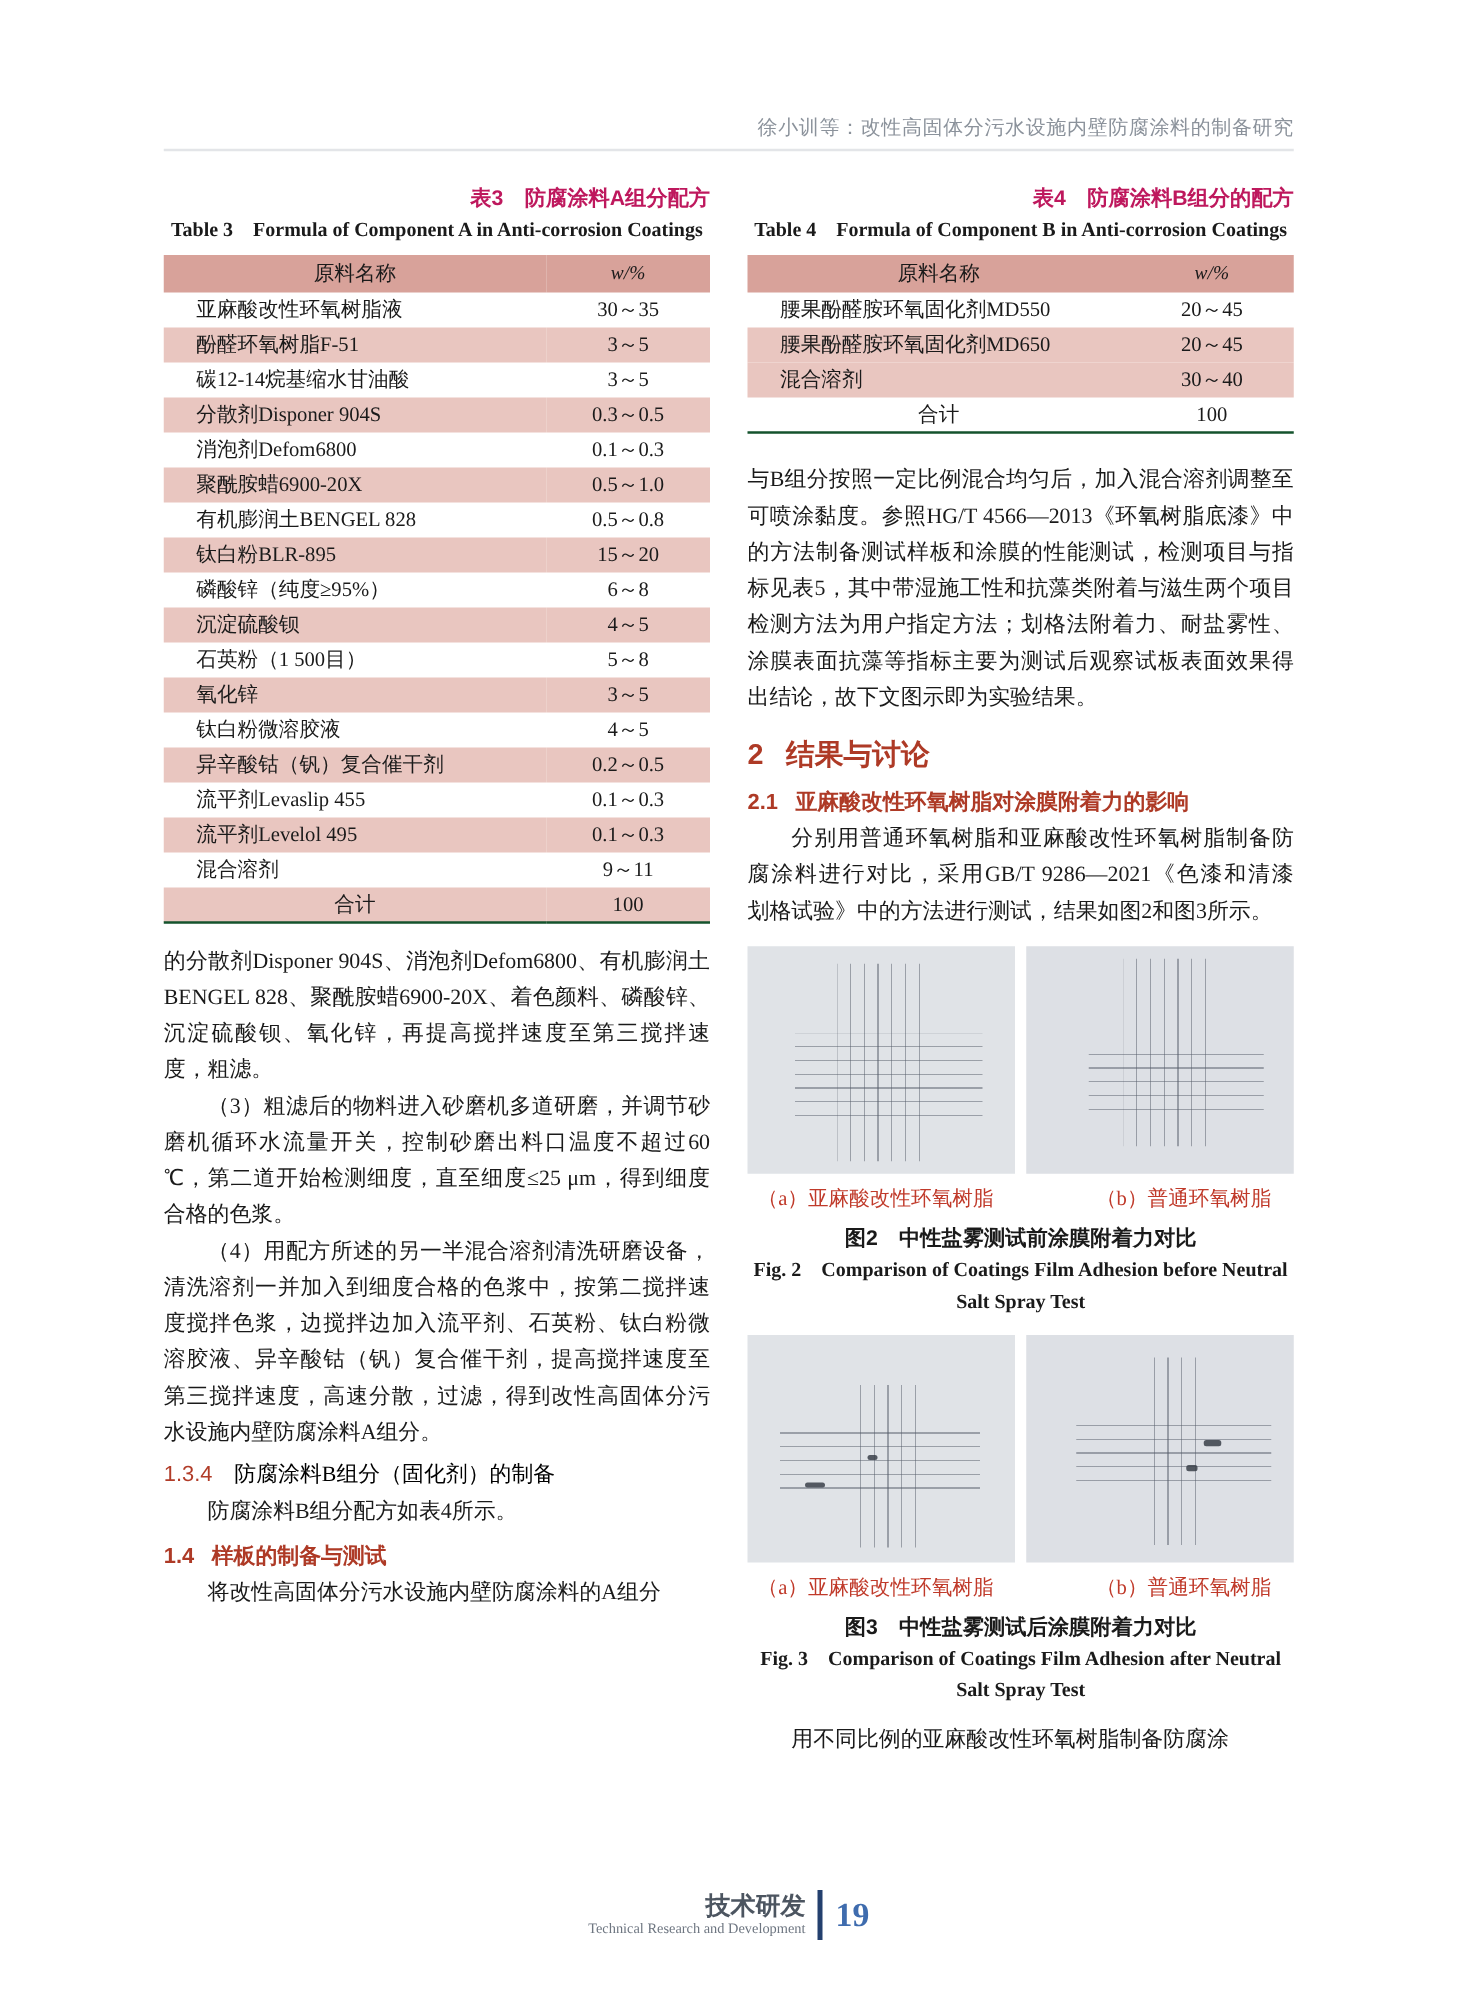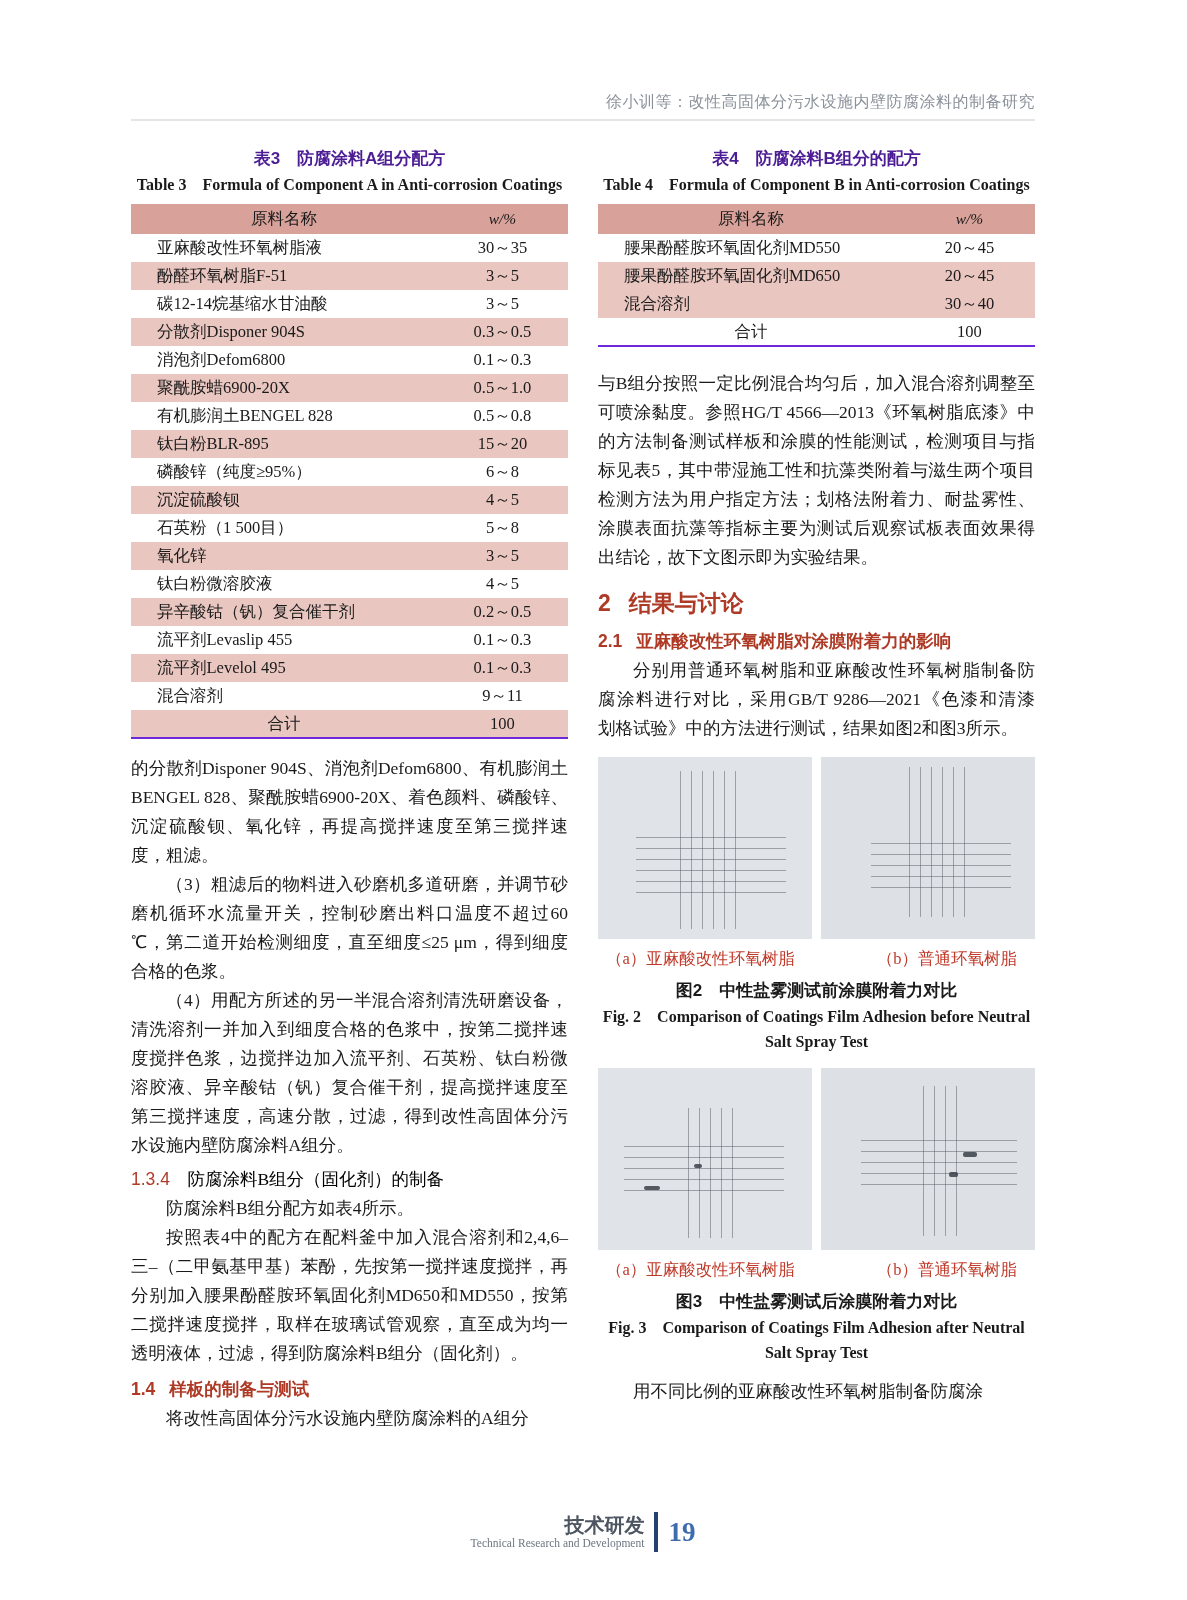--- a/index.html
+++ b/index.html
@@ -6,25 +6,25 @@
   body { background:#ffffff; font-family:"Liberation Serif", serif; }
   .page { position:relative; width:1187px; height:1600px; background:#ffffff; overflow:hidden; margin:16px auto; }
 
   .running-head { position:absolute; top:76px; left:131px; width:904px; text-align:right;
     font-family:"Liberation Sans", sans-serif; font-size:16px; color:#8b929b; letter-spacing:.5px; }
   .head-rule { position:absolute; top:103px; left:131px; width:904px; border-top:2px solid #e3e5e8; }
 
   .content { position:absolute; top:130px; left:131px; width:904px; display:flex; gap:30px; }
   .col { width:437px; }
 
-  .tbl-title-zh { font-family:"Liberation Sans", sans-serif; font-weight:bold; font-size:17px; color:#4c1d95;
-    text-align:center; line-height:26px; }
+  .tbl-title-zh { font-family:"Liberation Sans", sans-serif; font-weight:bold; font-size:17px; color:#be185d;
+    text-align:right; line-height:26px; }
   .tbl-title-en { font-weight:bold; font-size:16px; color:#1a1a1a; text-align:center; line-height:25px; margin-bottom:7px; }
 
-  table.formula { width:100%; border-collapse:collapse; font-size:16.5px; color:#1a1a1a; border-bottom:2px solid #6d28d9; }
+  table.formula { width:100%; border-collapse:collapse; font-size:16.5px; color:#1a1a1a; border-bottom:2px solid #14532d; }
   table.formula th { background:#d8a29a; font-weight:normal; height:30px; }
   table.formula th.c1 { text-align:center; }
   table.formula th.c2 { text-align:center; font-style:italic; font-size:15.5px; }
   table.formula td { height:28px; padding:0; }
   table.formula td.c1 { text-align:left; padding-left:26px; }
   table.formula td.c2 { text-align:center; width:30%; }
   table.formula tr.alt td { background:#e9c6c0; }
   table.formula tr.total td.c1 { text-align:center; padding-left:0; }
 
   .para { font-size:17.5px; line-height:29px; color:#1a1a1a; text-align:justify; }
@@ -154,21 +154,20 @@
               <td class="c2">100</td>
             </tr>
           </tbody>
       </table>
 
       <div class="para mt">的分散剂Disponer 904S、消泡剂Defom6800、有机膨润土BENGEL 828、聚酰胺蜡6900-20X、着色颜料、磷酸锌、沉淀硫酸钡、氧化锌，再提高搅拌速度至第三搅拌速度，粗滤。</div>
       <div class="para ind">（3）粗滤后的物料进入砂磨机多道研磨，并调节砂磨机循环水流量开关，控制砂磨出料口温度不超过60 ℃，第二道开始检测细度，直至细度≤25 μm，得到细度合格的色浆。</div>
       <div class="para ind">（4）用配方所述的另一半混合溶剂清洗研磨设备，清洗溶剂一并加入到细度合格的色浆中，按第二搅拌速度搅拌色浆，边搅拌边加入流平剂、石英粉、钛白粉微溶胶液、异辛酸钴（钒）复合催干剂，提高搅拌速度至第三搅拌速度，高速分散，过滤，得到改性高固体分污水设施内壁防腐涂料A组分。</div>
       <div class="h-sub"><span class="num">1.3.4</span><span>　防腐涂料B组分（固化剂）的制备</span></div>
       <div class="para ind">防腐涂料B组分配方如表4所示。</div>
-      <div class="para ind">按照表4中的配方在配料釜中加入混合溶剂和2,4,6–三–（二甲氨基甲基）苯酚，先按第一搅拌速度搅拌，再分别加入腰果酚醛胺环氧固化剂MD650和MD550，按第二搅拌速度搅拌，取样在玻璃试管观察，直至成为均一透明液体，过滤，得到防腐涂料B组分（固化剂）。</div>
       <div class="h-red"><span class="num">1.4</span><span>样板的制备与测试</span></div>
       <div class="para ind">将改性高固体分污水设施内壁防腐涂料的A组分</div>
     </div>
 
     <div class="col">
       <div class="tbl-title-zh">表4　防腐涂料B组分的配方</div>
       <div class="tbl-title-en">Table 4　Formula of Component B in Anti-corrosion Coatings</div>
       <table class="formula">
         <thead>
           <tr>

